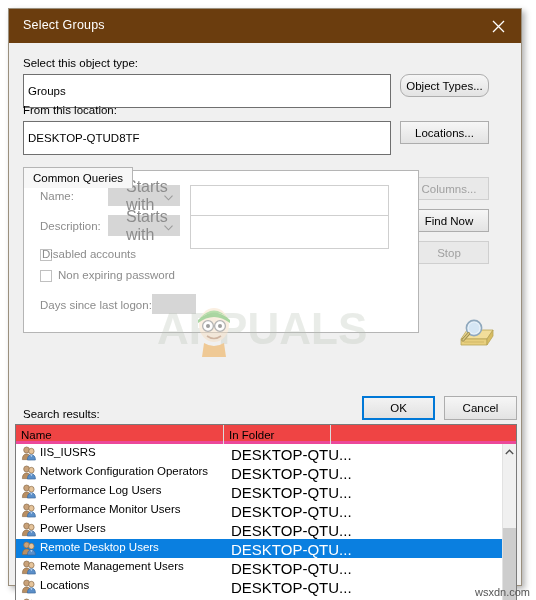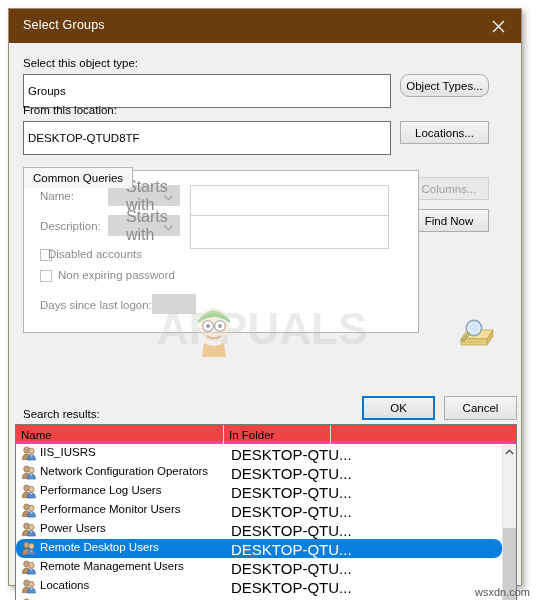--- a/index.html
+++ b/index.html
@@ -232,21 +232,21 @@
     left: 0;
     top: 19px;
     right: 14px;
     bottom: 0;
   }
   .row {
     position: relative;
     height: 19px;
     cursor: default;
   }
-  .row.sel { background: #0a7fe0; border-radius: 8px; }
+  .row.sel { background: #0a7fe0; }
   .row .ricon {
     position: absolute;
     left: 5px;
     top: 2px;
     width: 16px;
     height: 15px;
   }
   .row .rname {
     position: absolute;
     left: 24px;
@@ -372,33 +372,34 @@
           <span>Starts with</span>
           <span class="chev">
             <svg width="9" height="6" viewBox="0 0 9 6">
                 <path d="M0.5 0.7 L4.5 4.8 L8.5 0.7" stroke="#9a9a9a" stroke-width="1.1" fill="none"></path>
               </svg>
           </span>
         </div>
         <div class="txtfield" style="left:166px; top:44px; width:199px; height:21px; border-color:#cfcfcf;"></div>
 
         <div class="cbox" style="left:16px; top:78px;"></div>
-        <div class="lbl lbl-dim" style="left:24px; top:77px;">Disabled accounts</div>
+        <div class="lbl lbl-dim" style="left:18px; top:77px;">Disabled accounts</div>
 
         <div class="cbox" style="left:16px; top:99px;"></div>
         <div class="lbl lbl-dim" style="left:34px; top:98px;">Non expiring password</div>
 
         <div class="lbl lbl-dim" style="left:16px; top:128px;">Days since last logon:</div>
         <div class="combo" style="left:128px; top:123px; width:44px; height:20px;">
           <span></span>
         </div>
       </div>
 
       <div class="btn disabled" style="left:400px; top:134px; width:80px; height:23px;">Columns...</div>
       <div class="btn" style="left:400px; top:166px; width:80px; height:23px;">Find Now</div>
+      <div class="btn disabled" style="left:400px; top:198px; width:80px; height:23px;">Stop</div>
 
       <div id="search-icon-img">
         <svg width="46" height="38" viewBox="0 0 46 38">
           <path d="M8 24 L14 15 L40 15 L34 24 Z" fill="#f2de9a" stroke="#b9a457" stroke-width="0.8"></path>
           <path d="M8 24 L34 24 L34 30 L8 30 Z" fill="#e8cf7e" stroke="#b9a457" stroke-width="0.8"></path>
           <path d="M34 24 L40 15 L40 21 L34 30 Z" fill="#d8bd63" stroke="#b9a457" stroke-width="0.8"></path>
           <line x1="11" y1="27" x2="31" y2="27" stroke="#c7ae5c" stroke-width="0.7"></line>
           <circle cx="21" cy="13" r="7.6" fill="#e8f2fa" stroke="#8fa8bd" stroke-width="1.6"></circle>
           <circle cx="21" cy="13" r="5.4" fill="#cfe2f2" opacity="0.75"></circle>
           <line x1="15.6" y1="18.6" x2="10" y2="25" stroke="#9b8a4d" stroke-width="3.2" stroke-linecap="round"></line>

